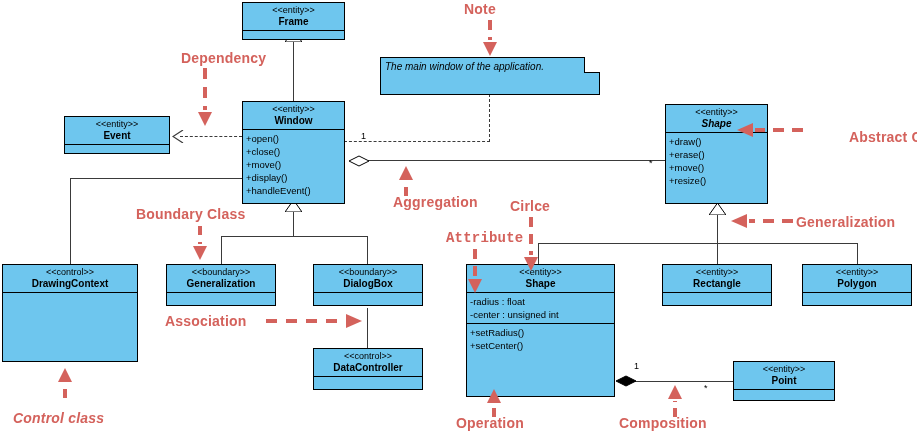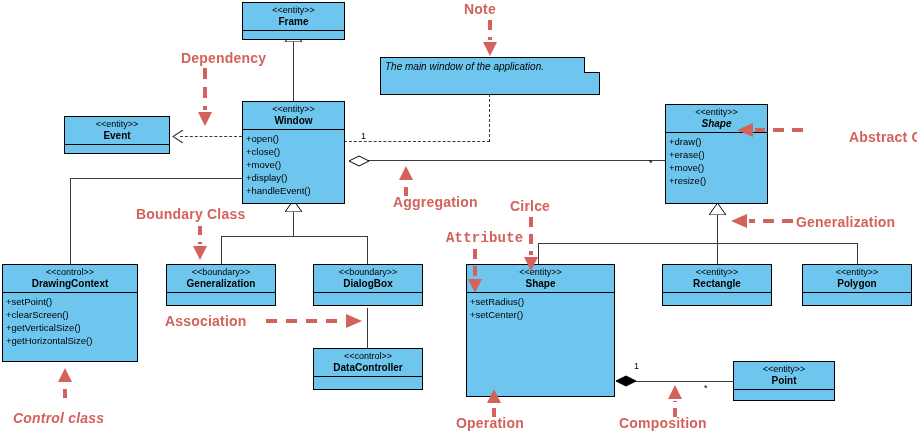--- a/index.html
+++ b/index.html
@@ -157,26 +157,20 @@
       <div class="line">+move()</div>
       <div class="line">+resize()</div>
     </div>
   </div>
 
   <div class="uml" style="left:2px;top:264px;width:136px;height:98px;">
     <div class="hdr">
       <span class="stereo">&lt;&lt;control&gt;&gt;</span>
       <span class="cname">DrawingContext</span>
     </div>
-    <div class="compartment">
-      <div class="line">+setPoint()</div>
-      <div class="line">+clearScreen()</div>
-      <div class="line">+getVerticalSize()</div>
-      <div class="line">+getHorizontalSize()</div>
-    </div>
   </div>
 
   <div class="uml" style="left:166px;top:264px;width:110px;height:42px;">
     <div class="hdr">
       <span class="stereo">&lt;&lt;boundary&gt;&gt;</span>
       <span class="cname">Generalization</span>
     </div>
     <div class="compartment empty"></div>
   </div>
 
@@ -193,20 +187,24 @@
       <span class="stereo">&lt;&lt;control&gt;&gt;</span>
       <span class="cname">DataController</span>
     </div>
     <div class="compartment empty"></div>
   </div>
 
   <div class="uml" style="left:466px;top:264px;width:149px;height:133px;">
     <div class="hdr">
       <span class="stereo">&lt;&lt;entity&gt;&gt;</span>
       <span class="cname">Shape</span>
+    </div>
+    <div class="compartment bordered">
+      <div class="line">-radius : float</div>
+      <div class="line">-center : unsigned int</div>
     </div>
     <div class="compartment">
       <div class="line">+setRadius()</div>
       <div class="line">+setCenter()</div>
     </div>
   </div>
 
   <div class="uml" style="left:662px;top:264px;width:110px;height:42px;">
     <div class="hdr">
       <span class="stereo">&lt;&lt;entity&gt;&gt;</span>

